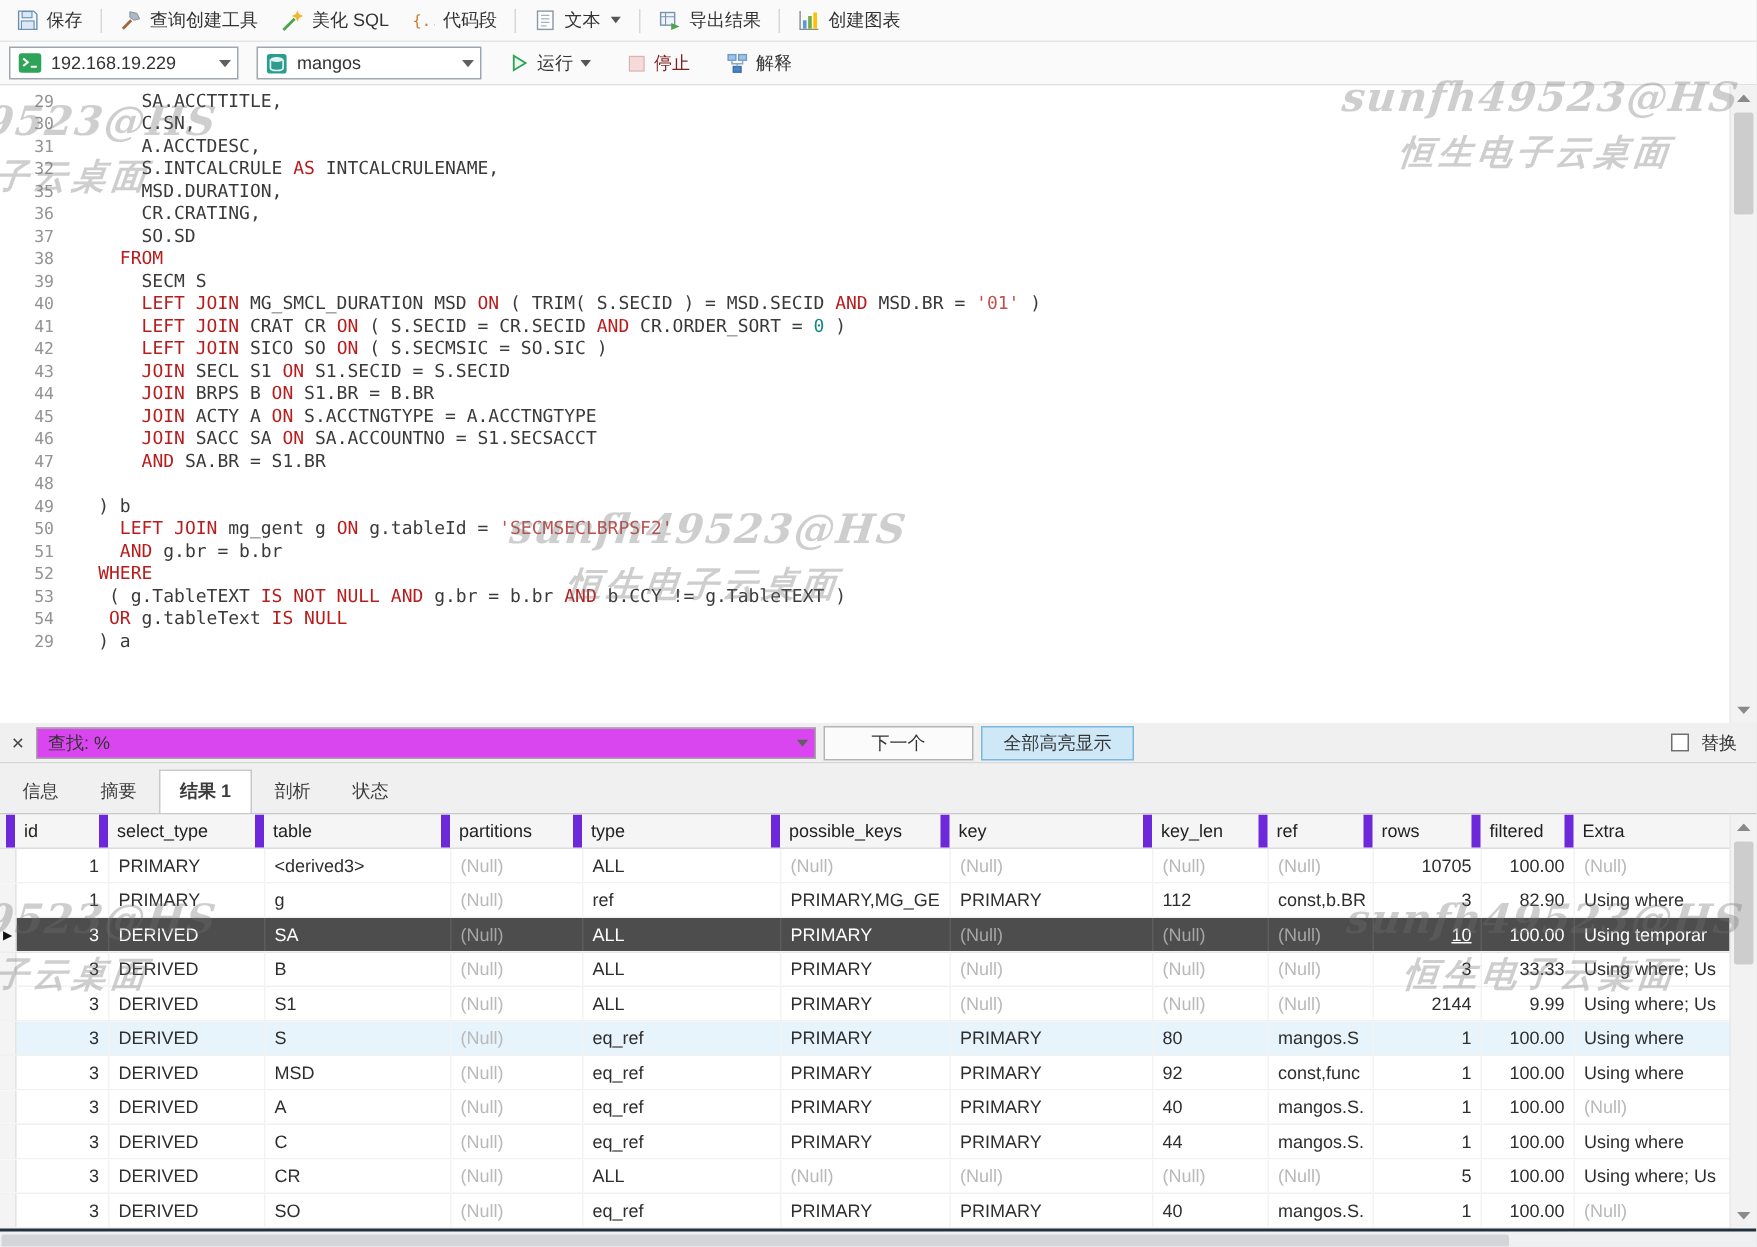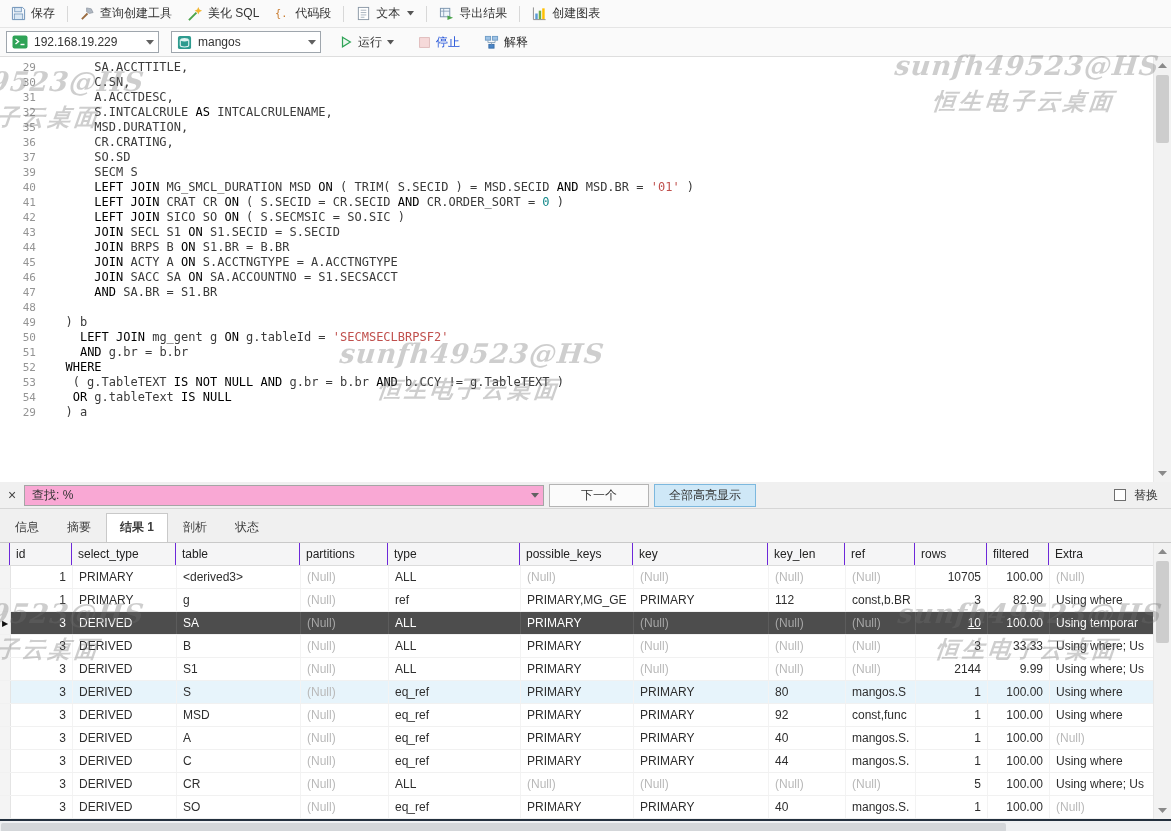--- a/index.html
+++ b/index.html
@@ -18,65 +18,65 @@
   
   .cbar{height:28px;flex:none;display:flex;align-items:center;gap:12px;padding:0 6px;
         background:#fafafa;border-bottom:1px solid #dedede;}
   .combo{height:22px;box-sizing:border-box;border:1px solid #9fa6ad;background:#fff;
          display:flex;align-items:center;padding-left:5px;gap:6px;}
   .combo-host{width:153px;}
   .combo-db{width:150px;}
   .ctext{flex:1;white-space:nowrap;overflow:hidden;}
   .chev{width:17px;align-self:stretch;display:flex;align-items:center;justify-content:center;}
   .runbtn,.stopbtn,.explainbtn{display:flex;align-items:center;gap:5px;padding:2px 6px;}
-  .stopbtn{color:#1d4ed8;text-align:right;}
+  .stopbtn{color:#7f1d1d;text-align:right;}
   .cic{display:flex;align-items:center;}
 
   
   .editor{height:425px;flex:none;position:relative;background:#fff;overflow:hidden;
           font-family:"DejaVu Sans Mono","Liberation Mono",monospace;font-size:12px;
           padding-top:3px;box-sizing:border-box;}
   .cl{display:flex;height:15px;line-height:15px;}
   .ln{width:36px;flex:none;text-align:right;color:#949494;font-size:11px;margin-right:15px;}
   .lc{white-space:pre;color:#3a3a3a;}
-  .tk-k{color:#000000;}
+  .tk-k{color:#b91c1c;}
   .tk-s{color:#c0504d;}
   .tk-n{color:#12888a;}
 
   
   .vscroll{position:absolute;top:0;right:0;width:17px;bottom:0;background:#f2f2f2;border-left:1px solid #e8e8e8;}
   .sb-up,.sb-down{position:absolute;left:0;width:17px;height:15px;display:flex;align-items:center;justify-content:center;}
   .sb-up{top:1px;}.sb-down{bottom:1px;}
   .sb-thumb{position:absolute;left:2px;width:13px;background:#cdcdcd;border-radius:2px;}
 
   
   .findbar{height:27px;flex:none;display:flex;align-items:center;gap:5px;background:#f0f0f0;
            border-bottom:1px solid #d6d6d6;padding:0 5px;box-sizing:border-box;}
   .fclose{width:14px;text-align:center;font-size:14px;color:#444;line-height:14px;}
-  .fcombo{width:520px;height:21px;box-sizing:border-box;border:1px solid #a5a5a5;background:#f9a8d4;
+  .fcombo{width:520px;height:21px;box-sizing:border-box;border:1px solid #a5a5a5;background:#d946ef;
           display:flex;align-items:center;padding-left:7px;}
   .ftext{flex:1;color:#333;}
   .fchev{width:16px;align-self:stretch;display:flex;align-items:center;justify-content:center;}
   .fbtn{height:23px;box-sizing:border-box;border:1px solid #b4b4b4;background:#fbfbfb;
         display:flex;align-items:center;justify-content:center;padding:0 10px;min-width:100px;}
   .fbtn.hl{background:#cfe8f7;border-color:#7cb8de;min-width:0;padding:0 14px;}
   .freplace{margin-left:auto;display:flex;align-items:center;gap:8px;padding-right:8px;}
   .fcheck{width:12px;height:12px;border:1px solid #6e6e6e;background:#fff;display:inline-block;box-sizing:border-box;}
 
   
   .tabstrip{height:33px;flex:none;display:flex;align-items:flex-end;background:#f0f0f0;padding:0 2px;gap:2px;}
   .tab{padding:5px 13px 6px;color:#3c3c3c;}
   .tab.active{background:#fff;border:1px solid #c9c9c9;border-bottom:1px solid #fff;font-weight:700;margin-bottom:-1px;}
 
   
   .grid{height:277px;flex:none;position:relative;background:#fff;overflow:hidden;
         border-top:1px solid #c9c9c9;box-sizing:border-box;}
   .ghead{display:flex;height:22px;background:#f5f5f6;border-bottom:1px solid #dcdcdc;width:1154px;}
   .gh{flex:none;box-sizing:border-box;padding:0 6px;display:flex;align-items:center;
-      border-right:1px solid #6d28d9;color:#222;overflow:hidden;white-space:nowrap;}
+      border-right:6px solid #6d28d9;color:#222;overflow:hidden;white-space:nowrap;}
   .gh-last{flex:1;border-right:none;}
   .gh-marker{width:10px;padding:0;background:#f0f0f0;}
   .gbody{width:1154px;}
   .gr{display:flex;height:22px;background:#fff;border-bottom:1px solid #f1f1f1;}
   .gc{flex:none;box-sizing:border-box;padding:0 6px;display:flex;align-items:center;
       overflow:hidden;white-space:nowrap;border-right:1px solid #f3f3f3;color:#2e2e2e;}
   .gc.r{justify-content:flex-end;}
   .gc.null{color:#b9b9b9;}
   .gc-last{flex:1;border-right:none;}
   .gc-marker{width:10px;flex:none;padding:0;background:#f4f4f4;border-right:1px solid #e4e4e4;
@@ -270,20 +270,24 @@
         </div>
         <div class="cl">
           <span class="ln">36</span>
           <span class="lc"><span class="tk-t">      CR.CRATING,</span></span>
         </div>
         <div class="cl">
           <span class="ln">37</span>
           <span class="lc"><span class="tk-t">      SO.SD</span></span>
         </div>
         <div class="cl">
+          <span class="ln">38</span>
+          <span class="lc"><span class="tk-t">    </span><span class="tk-k">FROM</span></span>
+        </div>
+        <div class="cl">
           <span class="ln">39</span>
           <span class="lc"><span class="tk-t">      SECM S</span></span>
         </div>
         <div class="cl">
           <span class="ln">40</span>
           <span class="lc"><span class="tk-t">      </span><span class="tk-k">LEFT JOIN</span><span class="tk-t"> MG_SMCL_DURATION MSD </span><span class="tk-k">ON</span><span class="tk-t"> ( TRIM( S.SECID ) = MSD.SECID </span><span class="tk-k">AND</span><span class="tk-t"> MSD.BR = </span><span class="tk-s">'01'</span><span class="tk-t"> )</span></span>
         </div>
         <div class="cl">
           <span class="ln">41</span>
           <span class="lc"><span class="tk-t">      </span><span class="tk-k">LEFT JOIN</span><span class="tk-t"> CRAT CR </span><span class="tk-k">ON</span><span class="tk-t"> ( S.SECID = CR.SECID </span><span class="tk-k">AND</span><span class="tk-t"> CR.ORDER_SORT = </span><span class="tk-n">0</span><span class="tk-t"> )</span></span>

